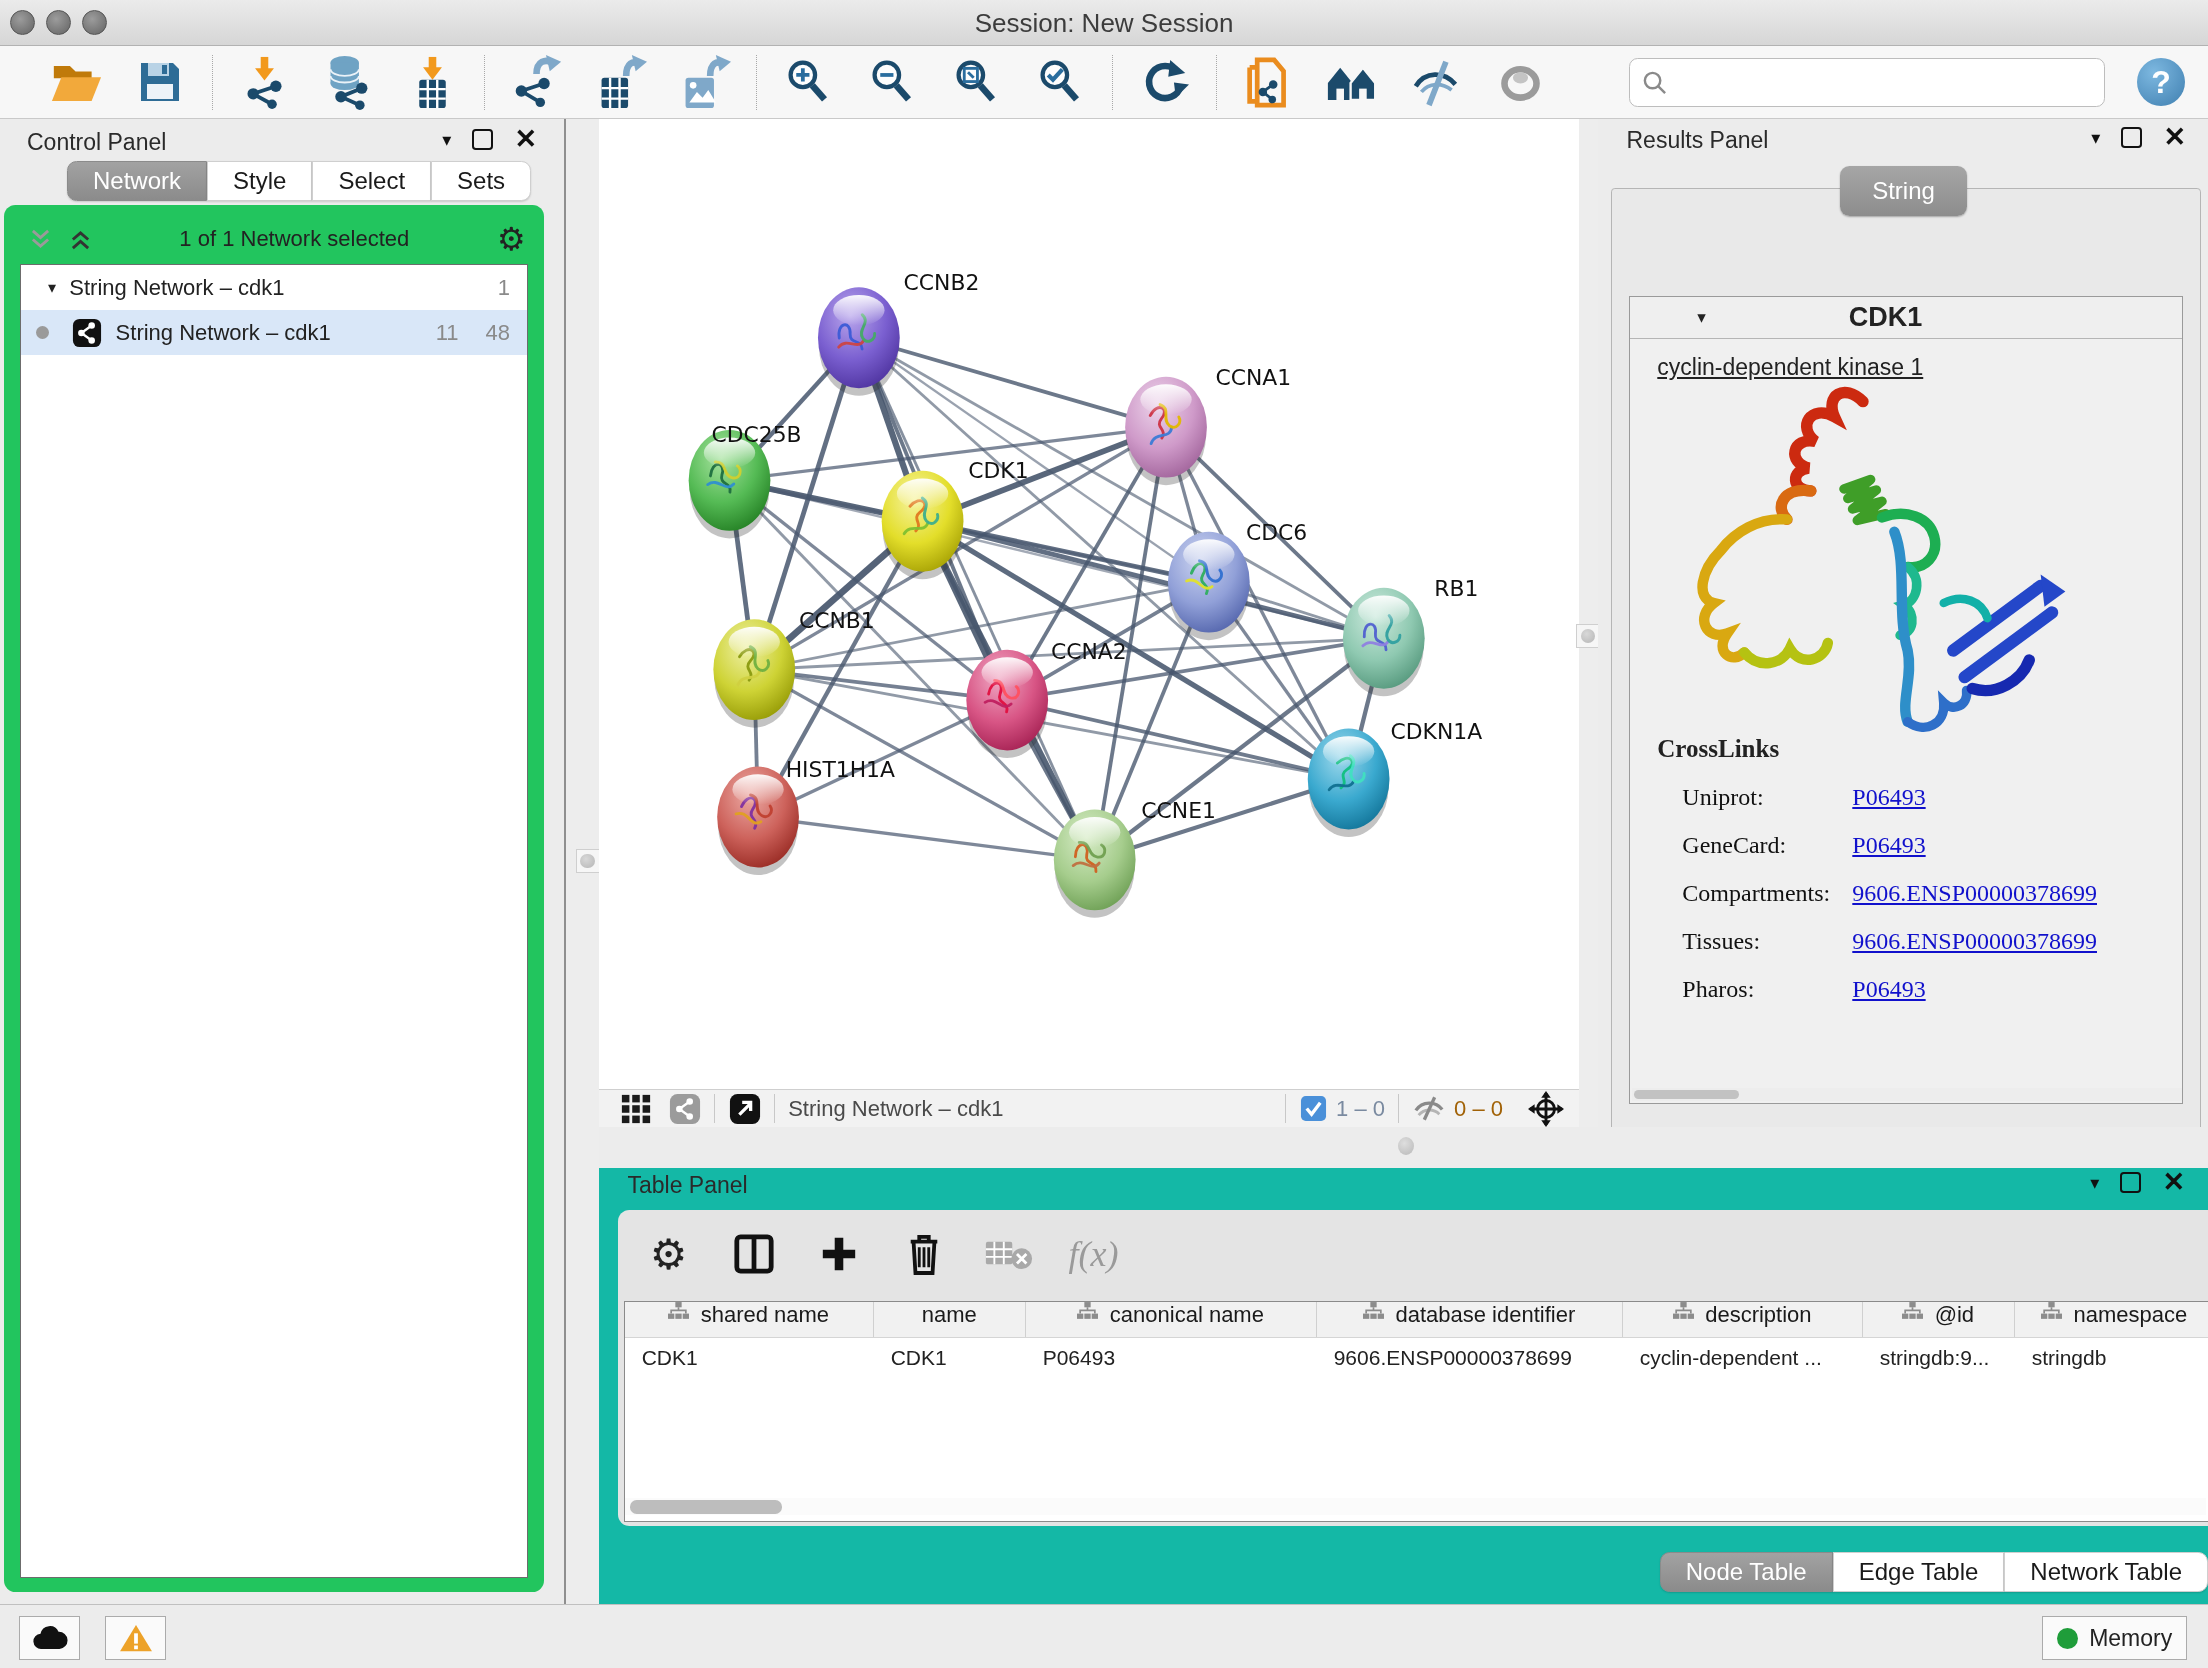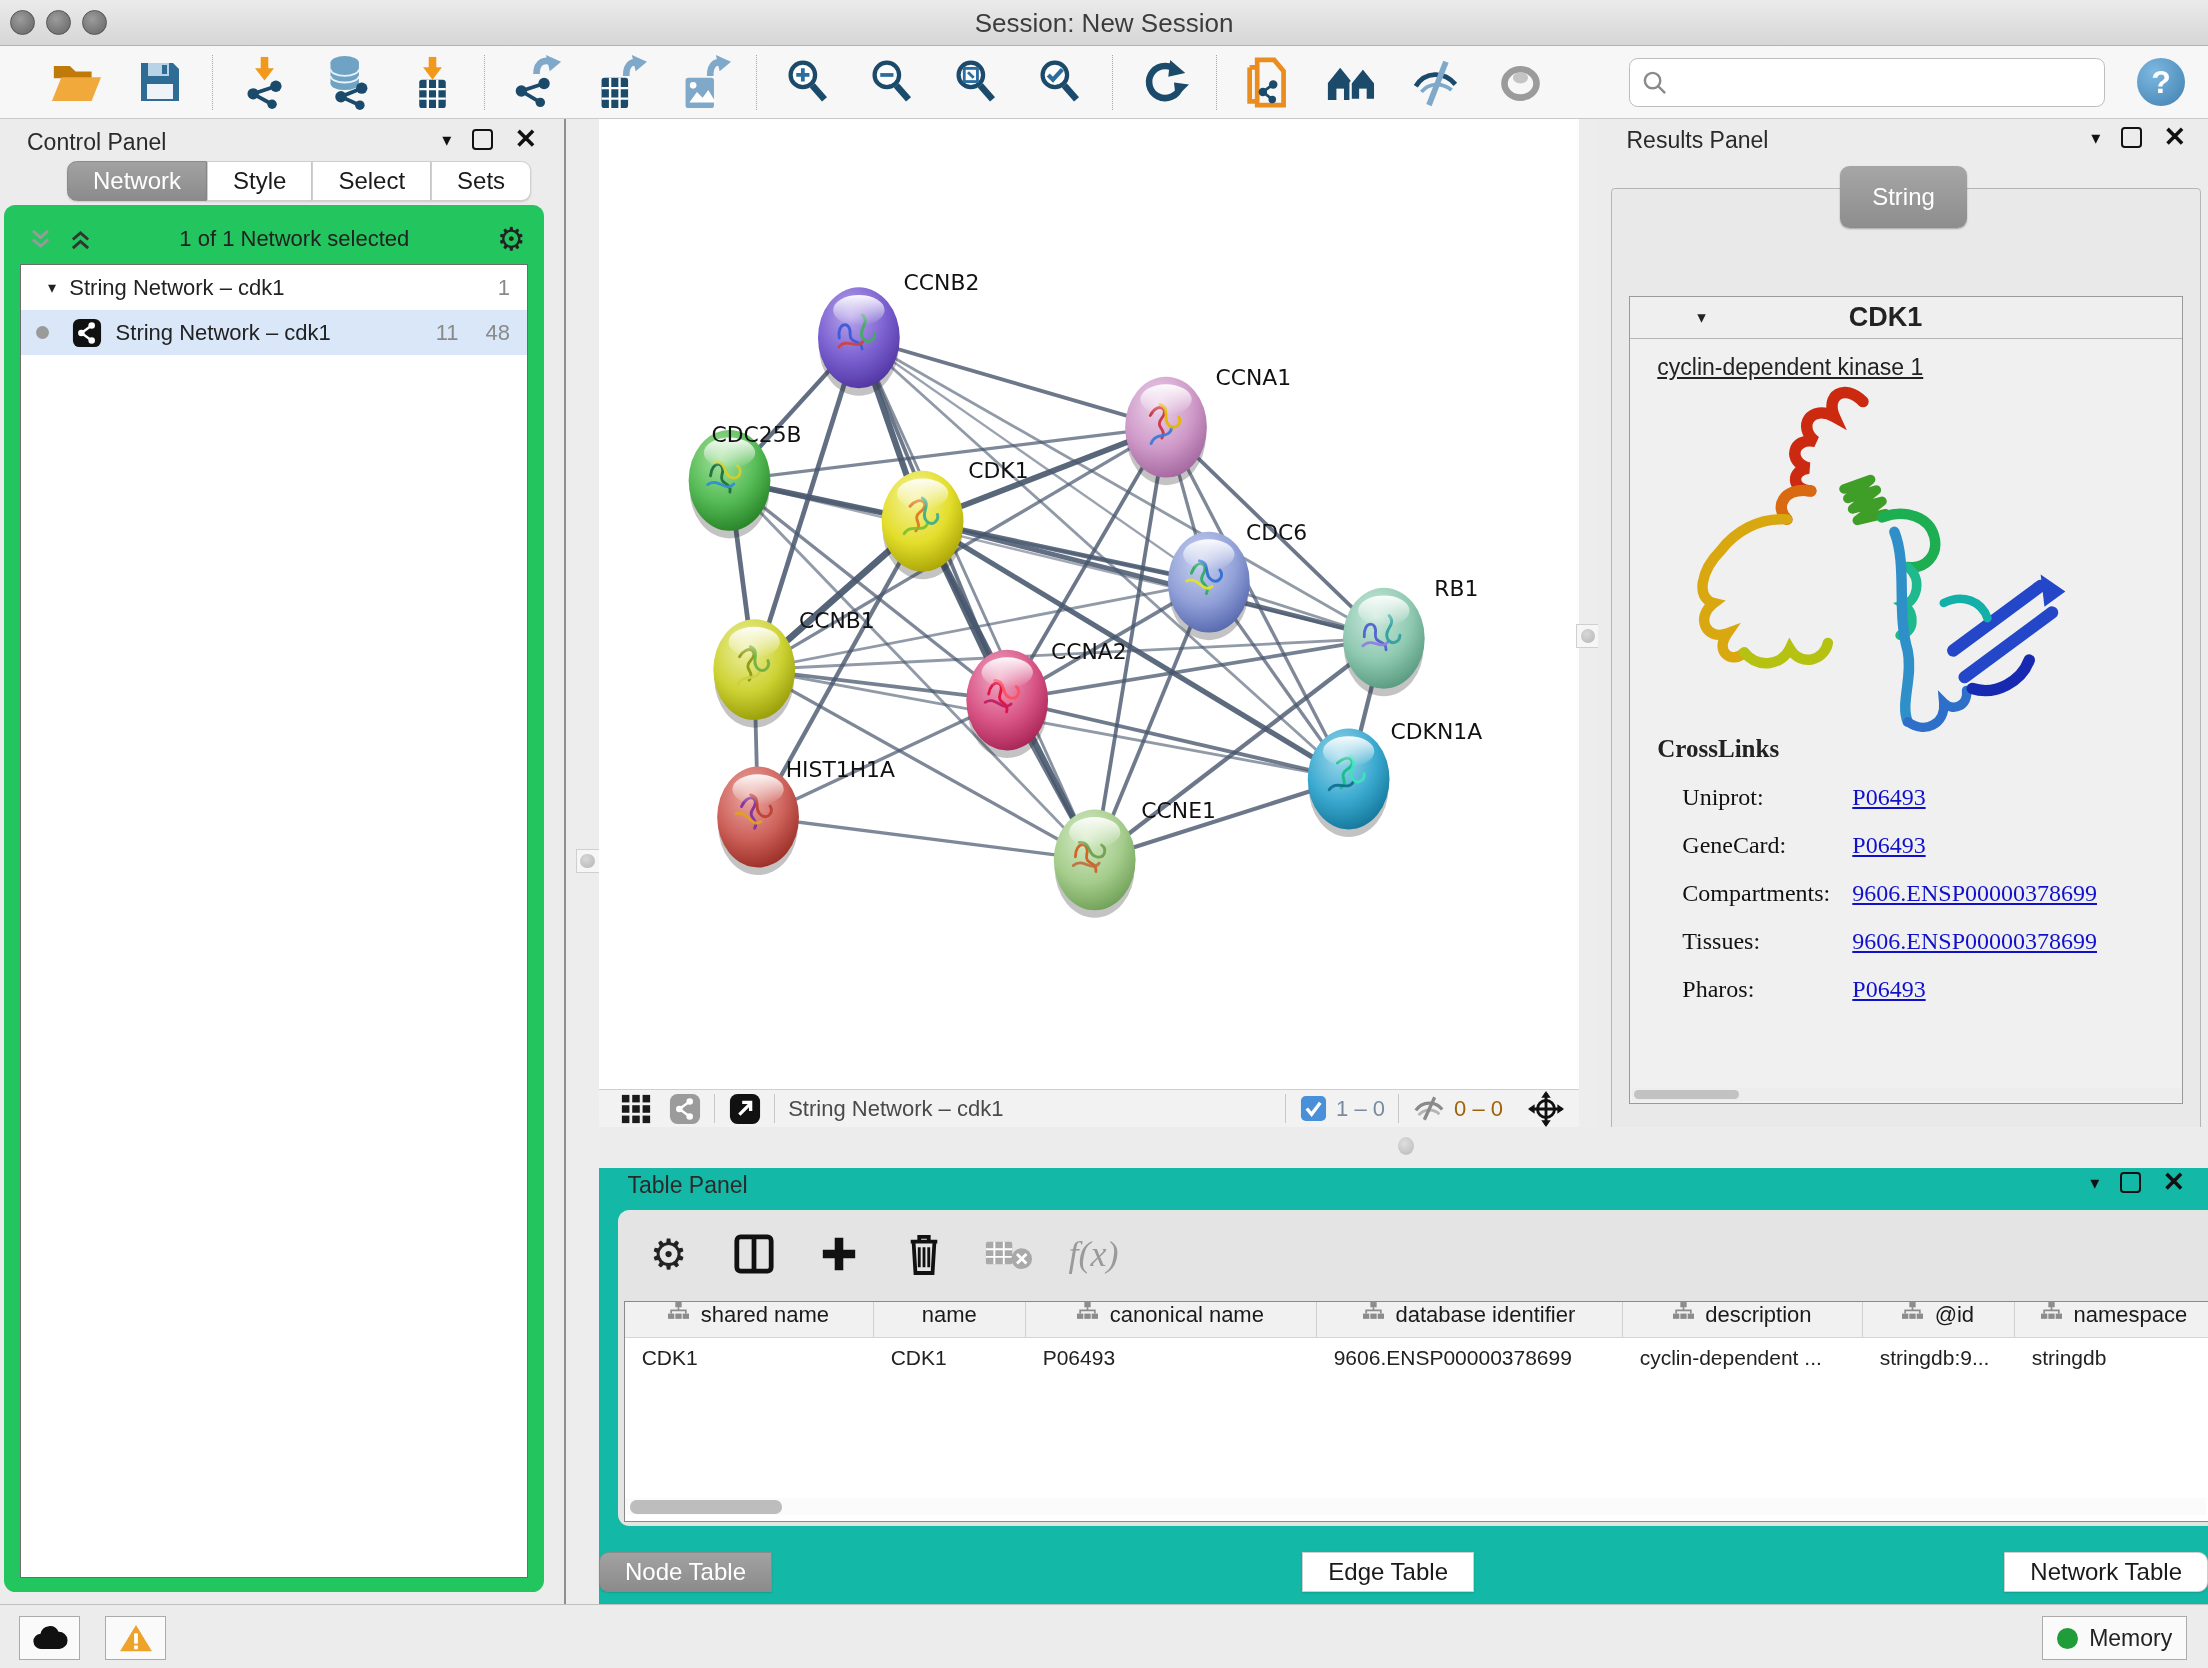--- a/index.html
+++ b/index.html
@@ -65,21 +65,21 @@
   .vs-handle { position:absolute; width:24px; height:24px; background:#f6f6f6; border:1px solid #cfcfcf;
     display:flex; align-items:center; justify-content:center; cursor:col-resize; }
   .vs-dot { width:14.3px; height:14.3px; border-radius:50%; background:radial-gradient(circle at 40% 35%,#d8d8d8,#b5b5b5); }
   .hsplit { position:absolute; left:599px; top:1127px; width:1609px; height:41px; background:#ececec; }
   .hs-dot { position:absolute; left:1398px; top:1137px; width:16px; height:18px; border-radius:50%;
     background:radial-gradient(circle at 40% 35%,#dedede,#b8b8b8); cursor:row-resize; }
 
   
   .results-panel { position:absolute; left:1598px; top:119px; width:611px; height:1027px; background:#ececec; }
   .rp-tabwrap { position:absolute; left:0; top:47px; width:611px; text-align:center; }
-  .rp-tab { display:inline-block; padding:17px 32px; background:linear-gradient(#a6a6a6,#8d8d8d);
+  .rp-tab { display:inline-block; padding:11px 32px; background:linear-gradient(#a6a6a6,#8d8d8d);
     border-radius:9.5px; color:#fff; font-size:24px; cursor:pointer; box-shadow:0 1px 1.9px rgba(0,0,0,.3); }
   .rp-content { position:absolute; left:13.3px; top:69px; width:590px; height:944px; background:#e9e9e9;
     border:1.9px solid #b5b5b5; border-radius:3.8px; }
   .rp-btnbox { position:absolute; left:17px; top:36px; width:554px; height:63px; border:1.9px solid #9a9a9a;
     display:flex; align-items:center; justify-content:center; gap:32px; background:#e9e9e9; }
   .rp-btn { height:40px; padding:0 28.5px; background:linear-gradient(#ffffff,#f0f0f0); border:1px solid #b5b5b5;
     border-radius:8.6px; font-size:24px; display:flex; align-items:center; cursor:pointer;
     box-shadow:0 1px 1.9px rgba(0,0,0,.2); }
   .rp-entry { position:absolute; left:17px; top:107px; width:554px; height:808px; border:1.9px solid #9a9a9a;
     background:#f0f0f0; }
@@ -101,21 +101,21 @@
   .tp-ico { width:55px; height:55px; display:flex; align-items:center; justify-content:center; cursor:pointer; }
   .tbl { position:absolute; left:5.7px; top:91px; width:1585px; height:221px; background:#fff;
     border:1.9px solid #8a8a8a; border-right:none; overflow:hidden; }
   .tbl-head { display:flex; height:36px; background:#f1f1f1; border-bottom:1px solid #d5d5d5; }
   .th { display:flex; align-items:flex-start; justify-content:center; gap:11.4px; font-size:22px; color:#1a1a1a;
     border-right:1px solid #d0d0d0; white-space:nowrap; overflow:hidden; cursor:pointer; flex:none; }
   .tbl-row { display:flex; height:40px; }
   .td { display:flex; align-items:center; font-size:21px; padding-left:17px; white-space:nowrap; overflow:hidden; flex:none; cursor:default; }
   .tbl-hscroll { position:absolute; left:0px; bottom:5.7px; width:1581px; height:17px; background:#fbfbfb; }
   .tbl-hthumb { position:absolute; left:5.7px; top:1.9px; width:152px; height:13.3px; border-radius:6.7px; background:#bdbdbd; }
-  .tp-tabs { position:absolute; left:0; top:384px; width:1609px; display:flex; justify-content:space-between; }
+  .tp-tabs { position:absolute; left:0; top:384px; width:1609px; display:flex; justify-content:flex-end; }
 
   
   .statusbar { position:absolute; left:0; top:1604px; width:2208px; height:65px; background:#ececec;
     border-top:1px solid #c0c0c0; }
   .sb-btn { position:absolute; top:11.4px; height:44px; background:#fafafa; border:1.9px solid #ababab;
     display:flex; align-items:center; justify-content:center; cursor:pointer; }
   .mem-dot { width:21px; height:21px; border-radius:50%; background:#1f9d3a; margin-right:11.4px; }
 
   svg text { font-family:"DejaVu Sans",sans-serif; }
 </style>

